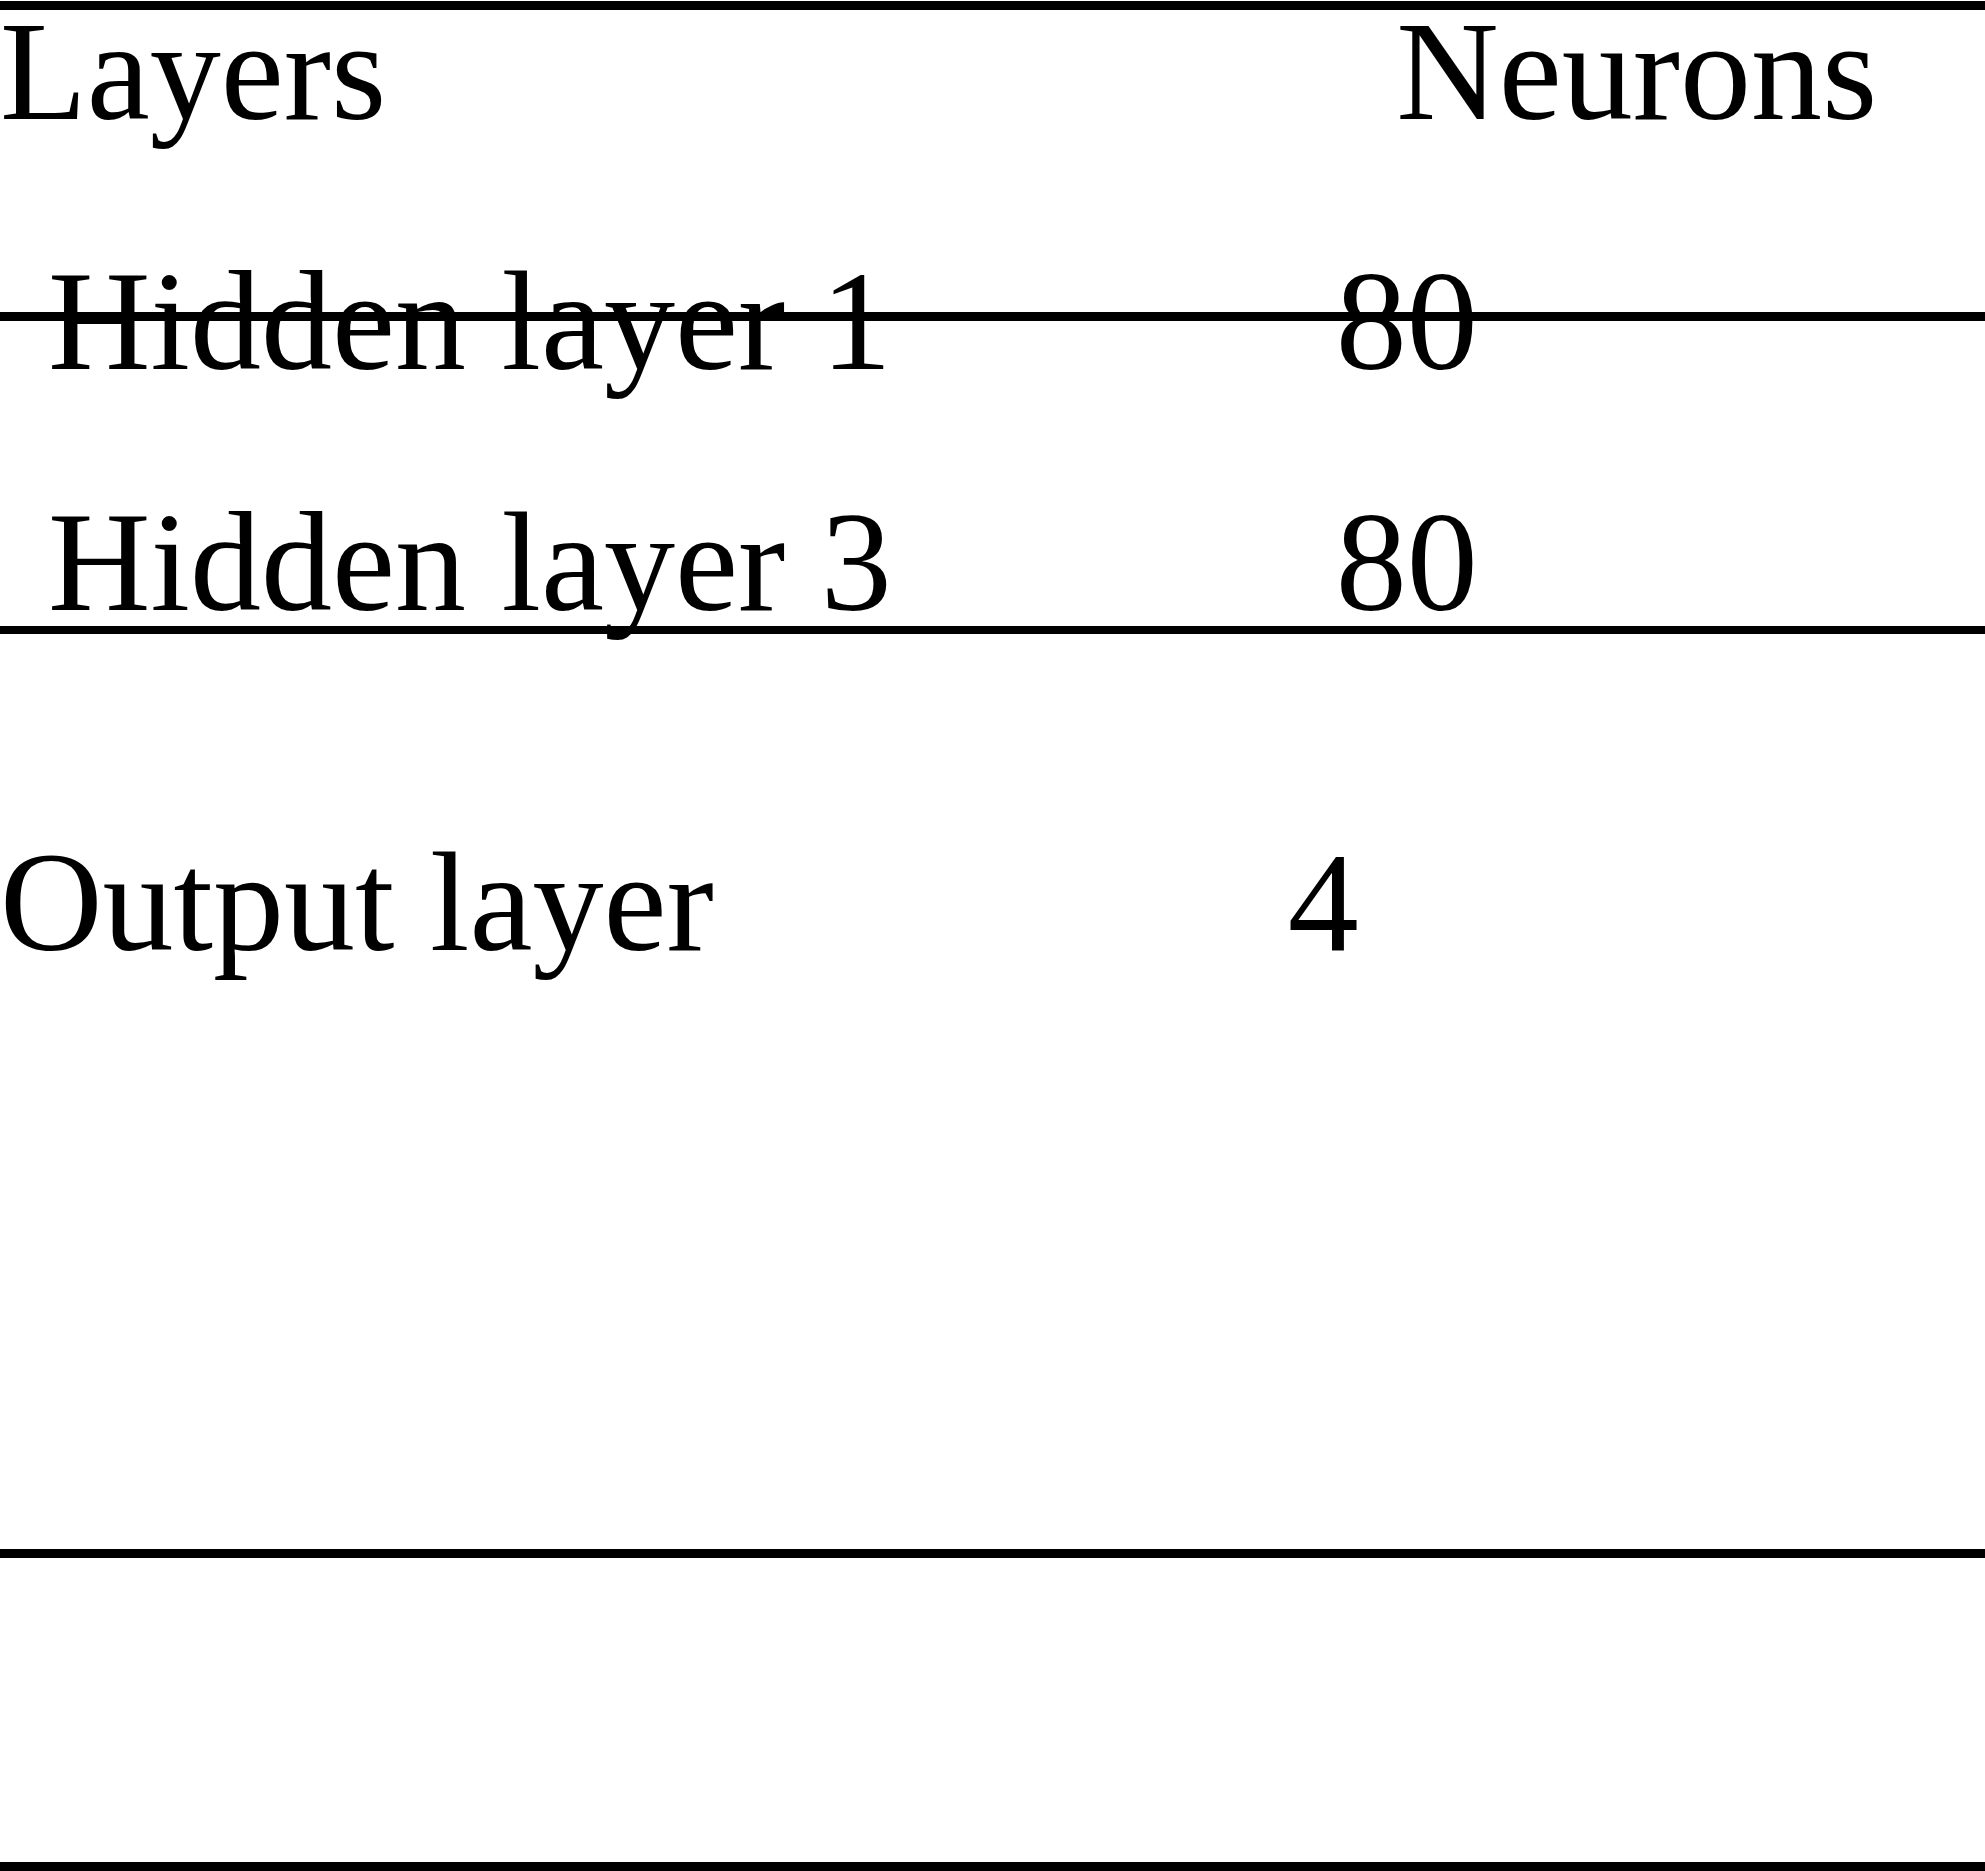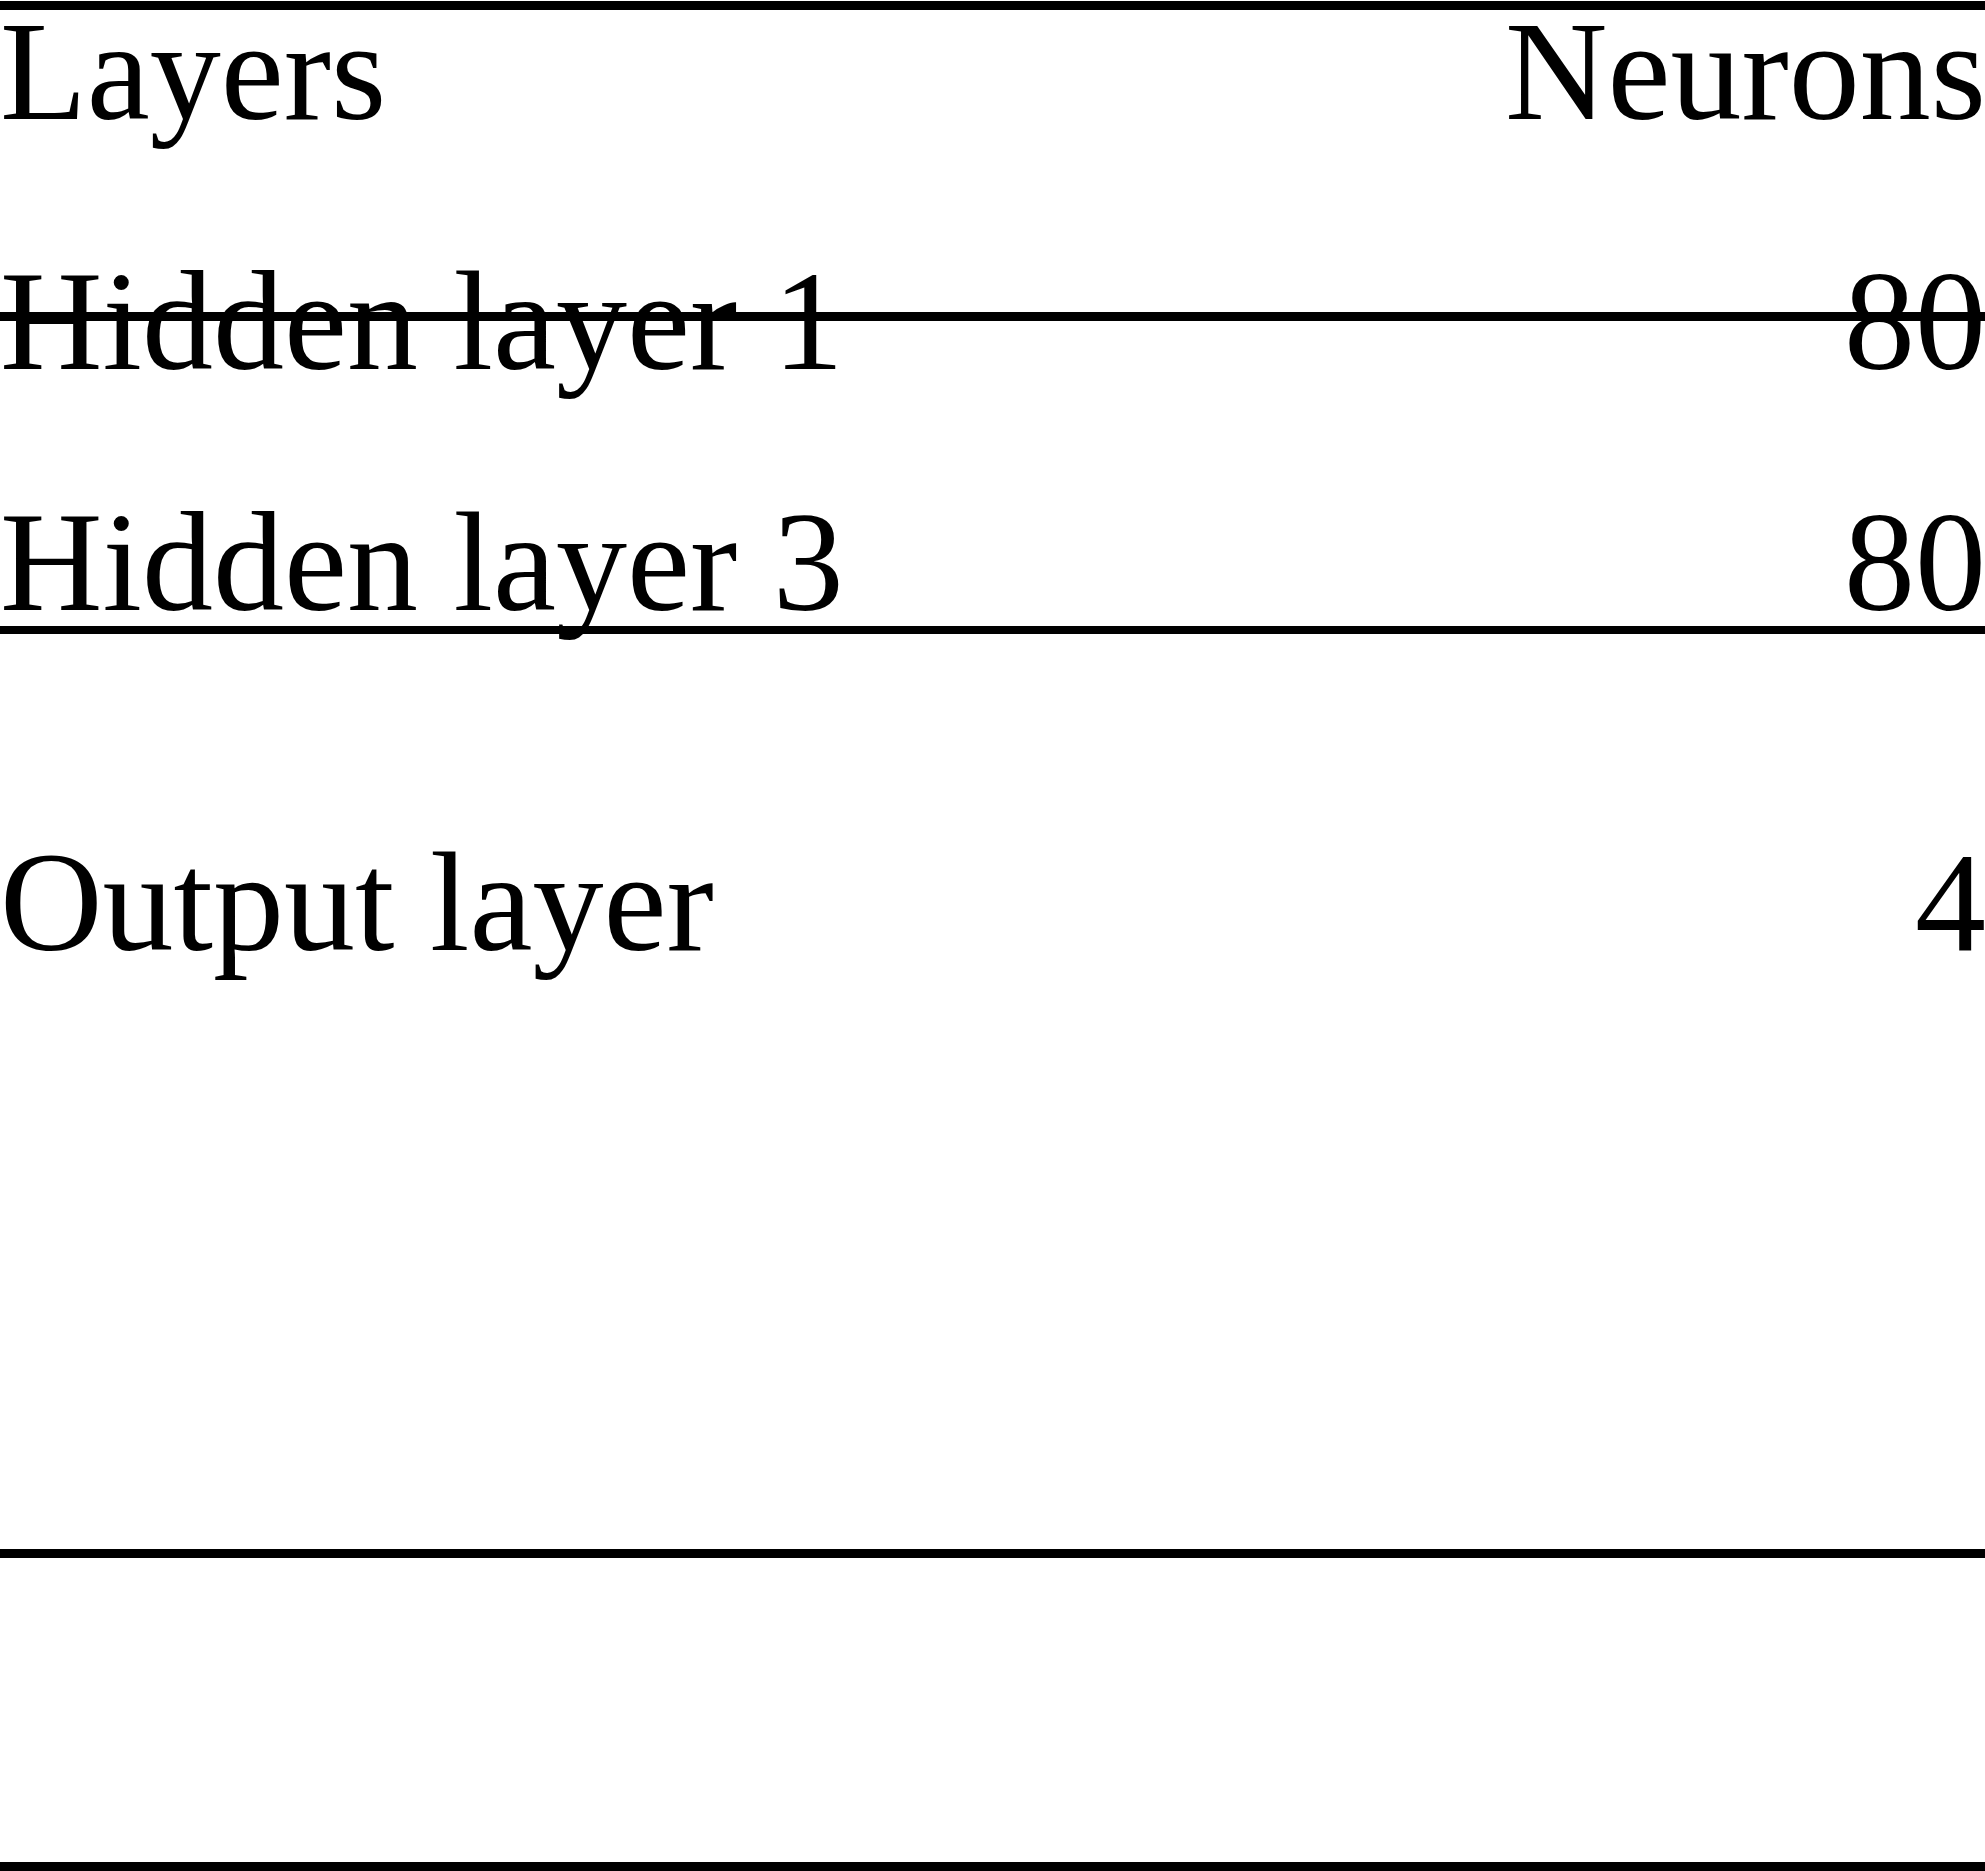--- a/index.html
+++ b/index.html
@@ -50,26 +50,25 @@
     vertical-align: baseline;
     font-weight: normal;
   }
 
   .cell-layers {
     text-align: left;
     padding-left: 110px;
     white-space: nowrap;
   }
   .cell-neurons {
-    text-align: right;
     padding-right: 112px;
     white-space: nowrap;
   }
   tr.input-row td { height: 307px; vertical-align: bottom; padding-bottom: 69px; }
-  tr.hidden-row td { height: 214px; vertical-align: bottom; padding-bottom: 31px; }
+  tr.hidden-row td { height: 214px; vertical-align: bottom; padding-bottom: 31px; padding-left: 48px; }
   tr.hidden-row.first td { height: 250px; vertical-align: bottom; padding-bottom: 27px; }
   tr.output-row td { height: 309px; vertical-align: bottom; padding-bottom: 65px; }
 
   
   .rule {
     position: absolute;
     left: 0;
     width: 1986px;
     background: #000000;
   }

